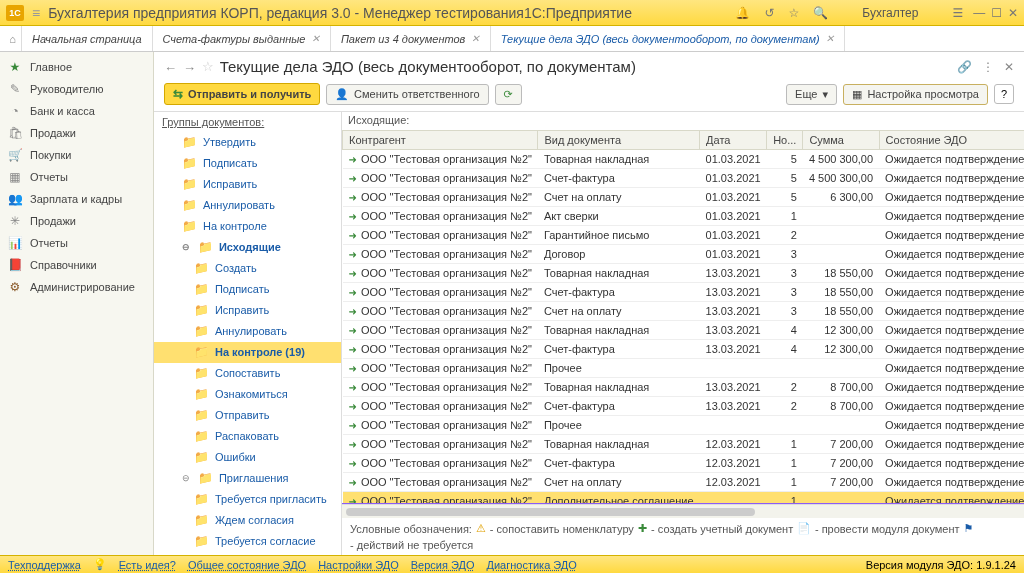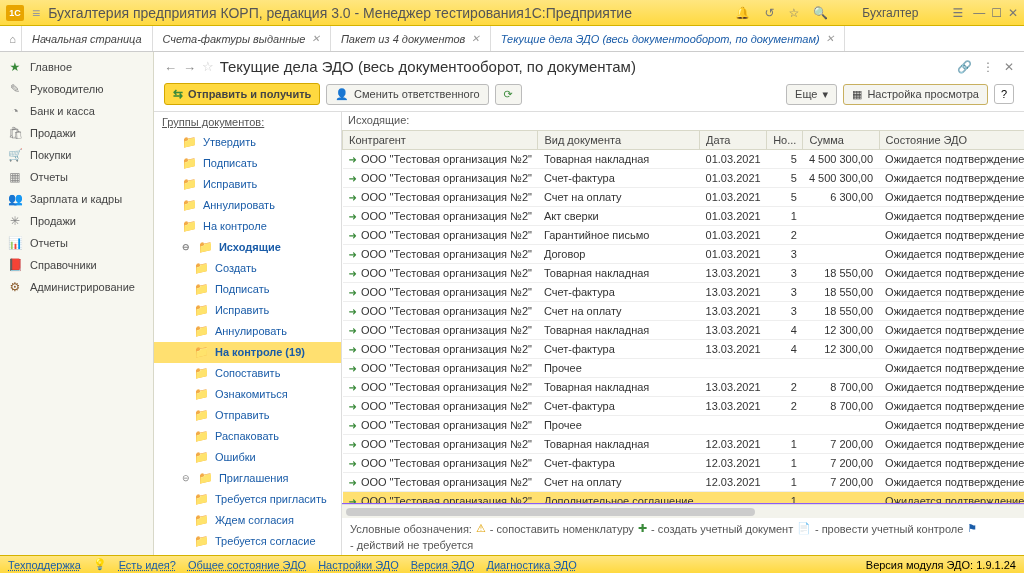--- a/index.html
+++ b/index.html
@@ -470,21 +470,21 @@
         <div class="scroll-placeholder">
             <div class="thumb"></div>
           </div>
         <div class="legend">
           <span>Условные обозначения:</span>
           <span class="warn">⚠</span>
             <span>- сопоставить номенклатуру</span>
           <span class="green">✚</span>
             <span>- создать учетный документ</span>
           <span class="green">📄</span>
-            <span>- провести учетный контроле</span>
+            <span>- провести модуля документ</span>
           <span class="blue">⚑</span>
             <span>- действий не требуется</span>
         </div>
       </div>
     </div>
   </div>
 </div>
 
 <div class="statusbar">
   <a>Техподдержка</a>

